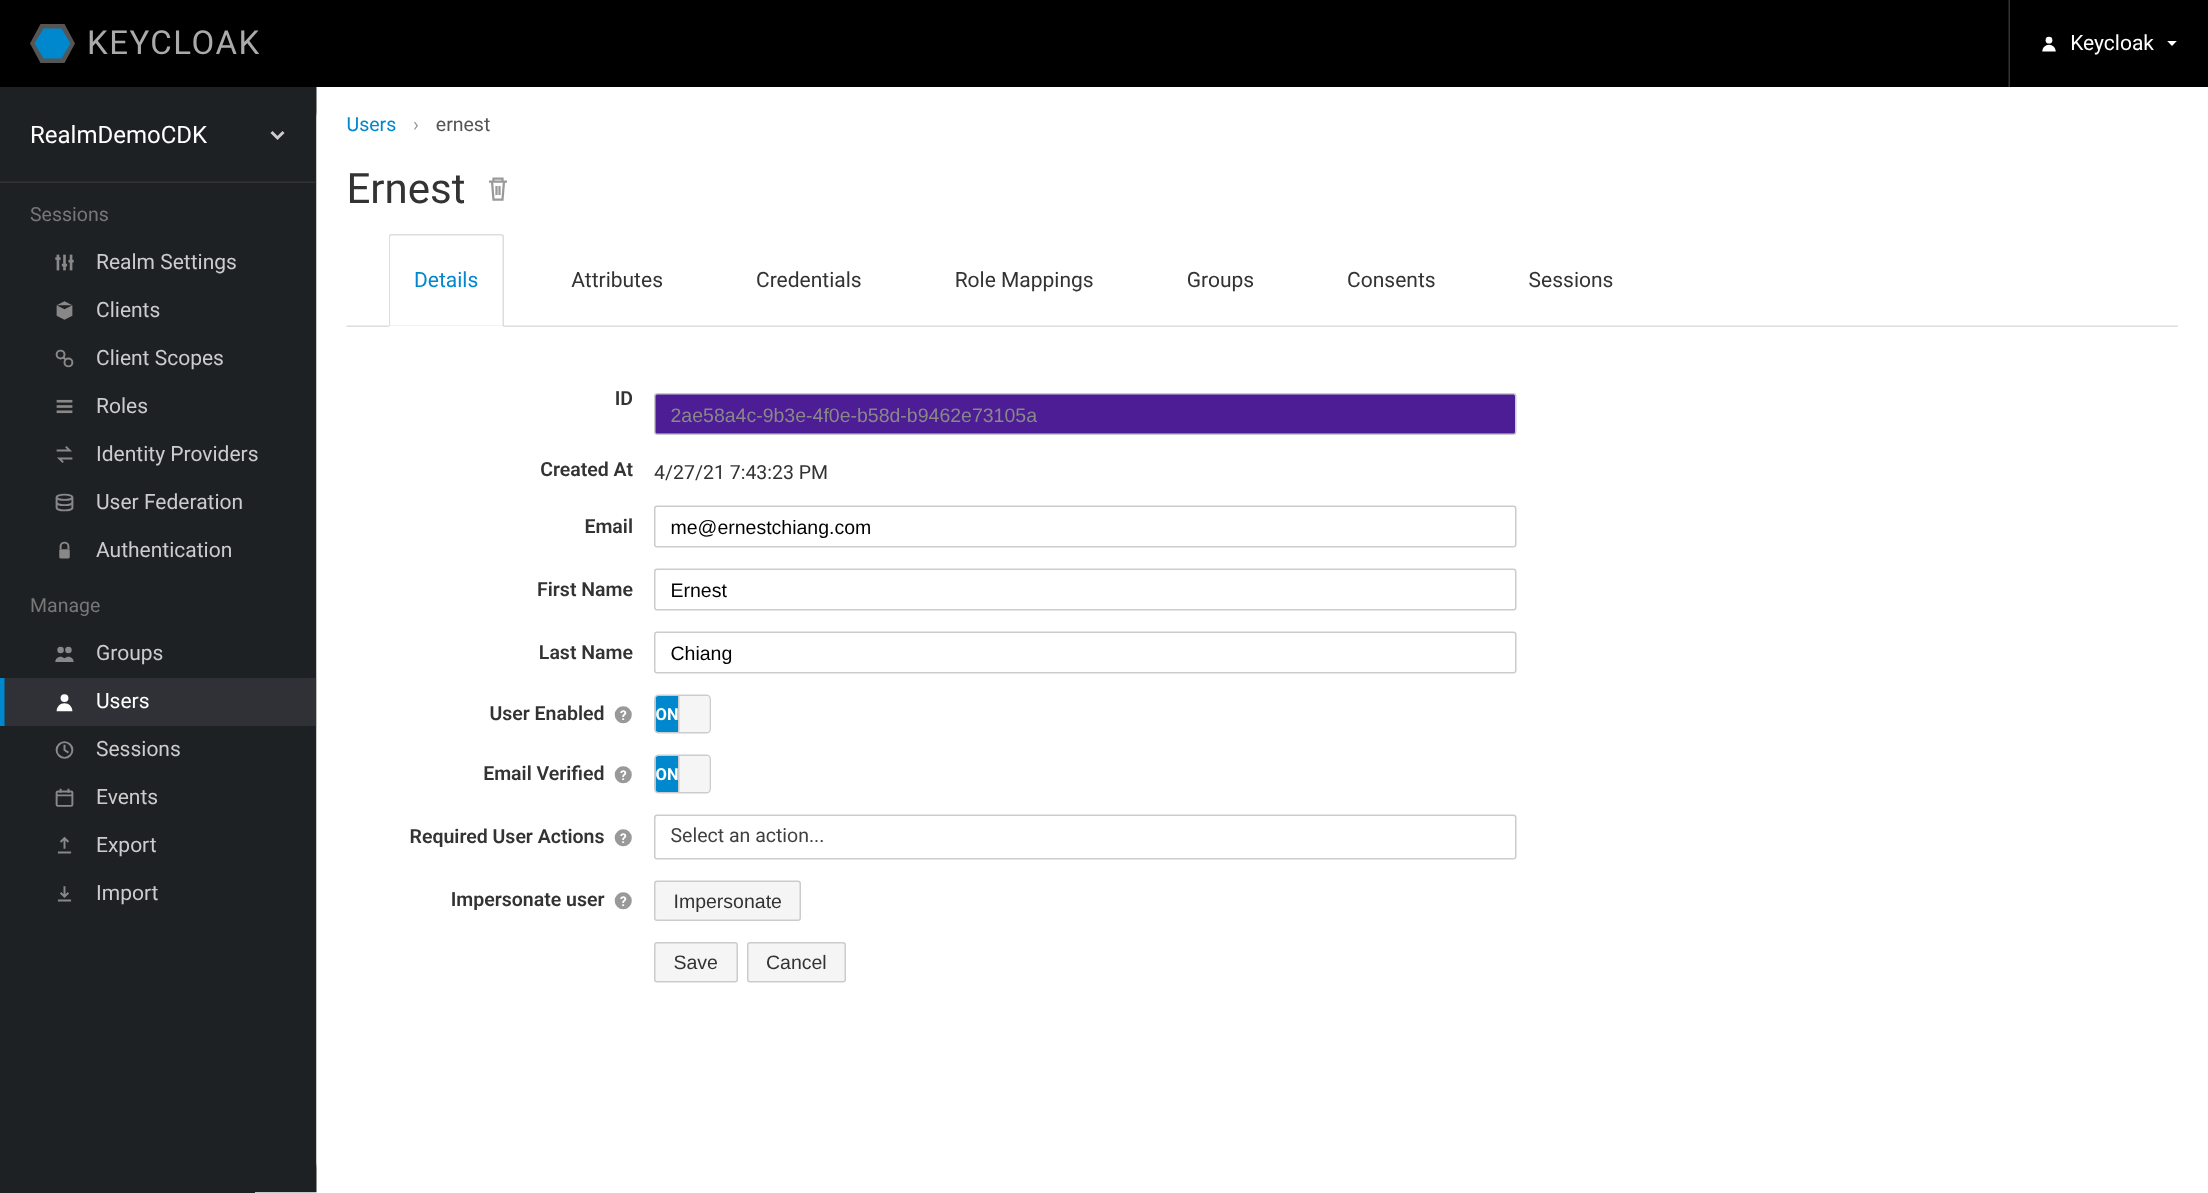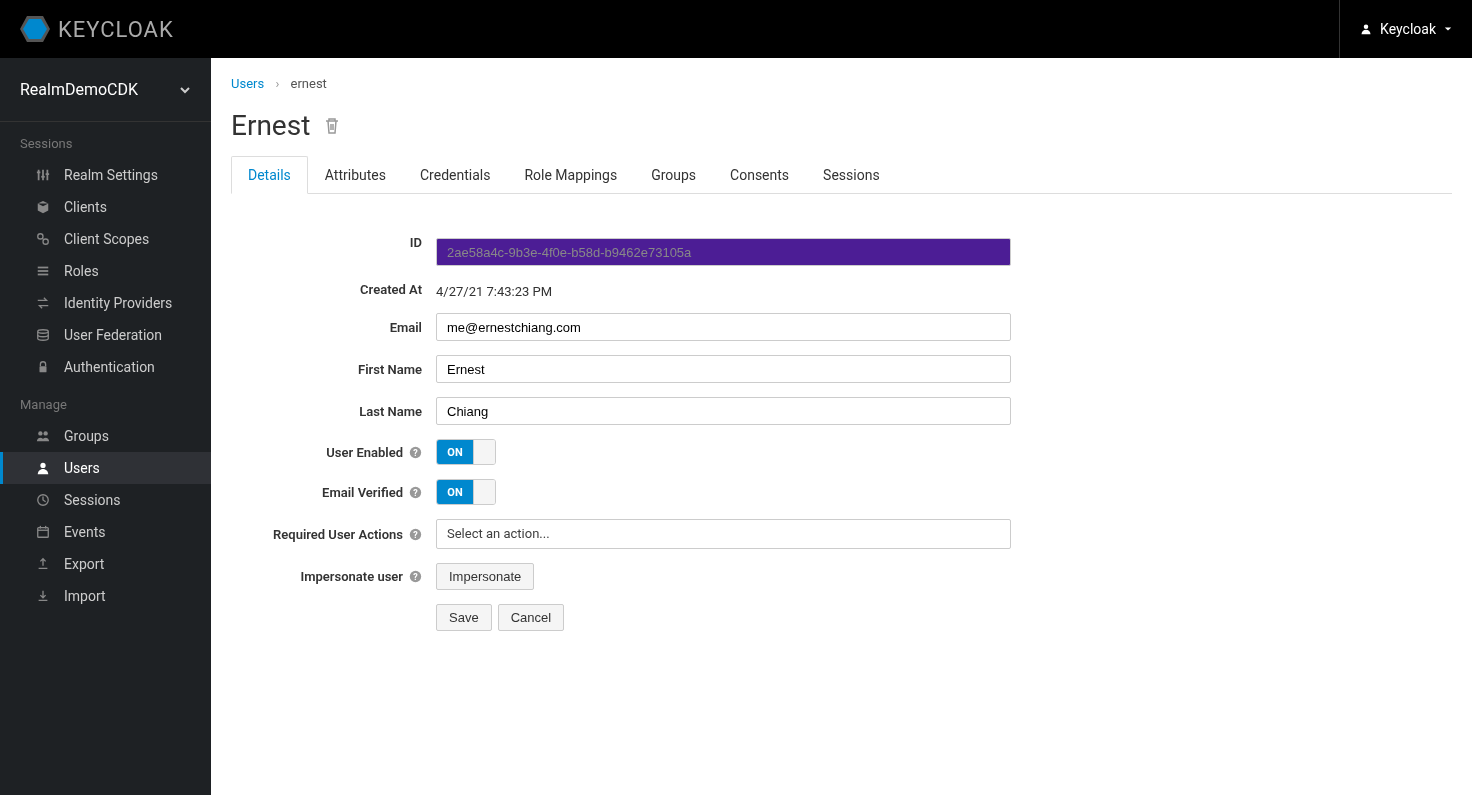--- a/index.html
+++ b/index.html
@@ -33,36 +33,36 @@
 .breadcrumb { font-size: 13px; margin-bottom: 18px; }
 .breadcrumb a { color: #0088ce; text-decoration: none; }
 .breadcrumb .sep { color: #999; margin: 0 8px; }
 .breadcrumb .current { color: #555; }
 
 .page-title { font-size: 28px; font-weight: 400; color: #333; display: flex; align-items: center; gap: 14px; margin-bottom: 14px; }
 .trash-icon { width: 16px; height: 18px; fill: #999; cursor: pointer; }
 
 
 .tabs { display: flex; border-bottom: 1px solid #ddd; margin-bottom: 24px; }
-.tab { padding: 10px 16px; cursor: pointer; color: #333; font-size: 14px; border: 1px solid transparent; margin-bottom: -1px; }
+.tab { padding: 22px 16px; cursor: pointer; color: #333; font-size: 14px; border: 1px solid transparent; margin-bottom: -1px; margin-left: 28px; }
 .tab.active { color: #0088ce; border: 1px solid #ddd; border-bottom-color: #fff; border-radius: 2px 2px 0 0; }
 
 
 .form { max-width: 1045px; }
 .form-row { display: flex; align-items: center; margin-bottom: 14px; }
 .form-label { width: 205px; text-align: right; padding-right: 14px; font-weight: 600; font-size: 13px; color: #333; display: flex; justify-content: flex-end; align-items: center; gap: 6px; }
 .help-icon { width: 13px; height: 13px; fill: #999; cursor: pointer; }
 .form-control { flex: 1; }
 .form-control input[type="text"], .form-control input[type="email"] { width: 100%; max-width: 575px; padding: 5px 10px; border: 1px solid #ccc; border-radius: 2px; font-size: 13px; height: 28px; }
 .form-control input[readonly] { background: #4c1d95; color: #888; margin-top: 20px; }
 .form-control .static-text { color: #333; font-size: 13px; padding-top: 4px; }
 .form-control .select-box { width: 100%; max-width: 575px; padding: 6px 10px; border: 1px solid #ccc; border-radius: 2px; font-size: 13px; color: #404040; height: 30px; cursor: pointer; }
 
 
-.toggle { position: relative; width: 60px; height: 26px; border: 1px solid #ccc; border-radius: 3px; overflow: hidden; cursor: pointer; display: inline-flex; }
+.toggle { position: relative; width: 38px; height: 26px; border: 1px solid #ccc; border-radius: 3px; overflow: hidden; cursor: pointer; display: inline-flex; }
 .toggle-on { background: #0088ce; color: #fff; flex: 1; display: flex; align-items: center; justify-content: center; font-size: 11px; font-weight: 700; }
 .toggle-handle { width: 22px; background: #f5f5f5; border-left: 1px solid #ccc; }
 
 
 .btn { padding: 5px 12px; border: 1px solid #ccc; background: #f5f5f5; color: #333; cursor: pointer; font-size: 13px; border-radius: 2px; }
 .btn-row { display: flex; gap: 6px; }
 </style>
 </head>
 <body>
 

